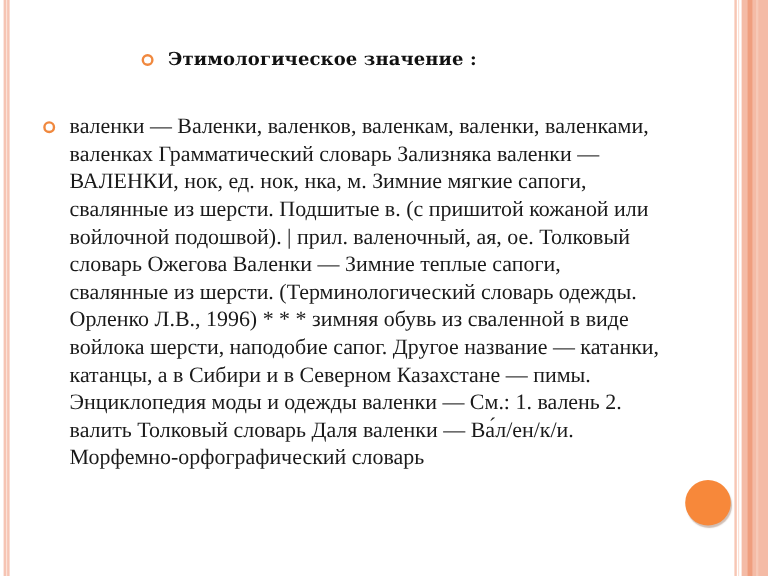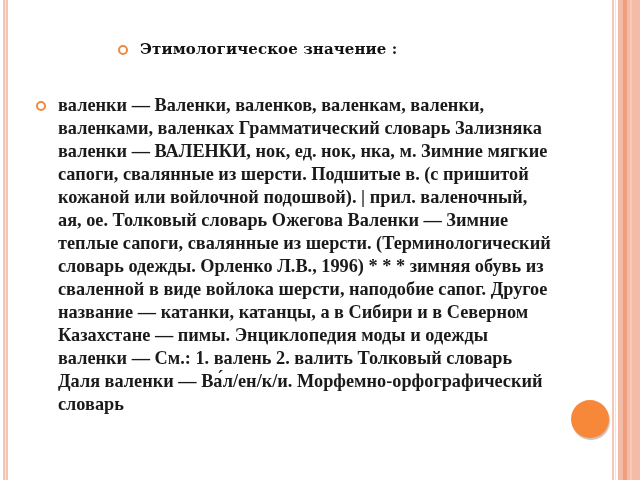--- a/index.html
+++ b/index.html
@@ -102,21 +102,20 @@
       letter-spacing: 0.1px;
     }
     
     .body-block {
       position: absolute;
       left: 36px;
       top: 94px;
       width: 520px;
       display: flex;
       align-items: flex-start;
-      font-weight: bold;
     }
     .body-block .bullet {
       margin-top: 7px;
       margin-right: 12px;
     }
     .body-text {
       font-family: "Liberation Serif", serif;
       font-size: 18.3px;
       line-height: 23px;
       color: #1a1a1a;

